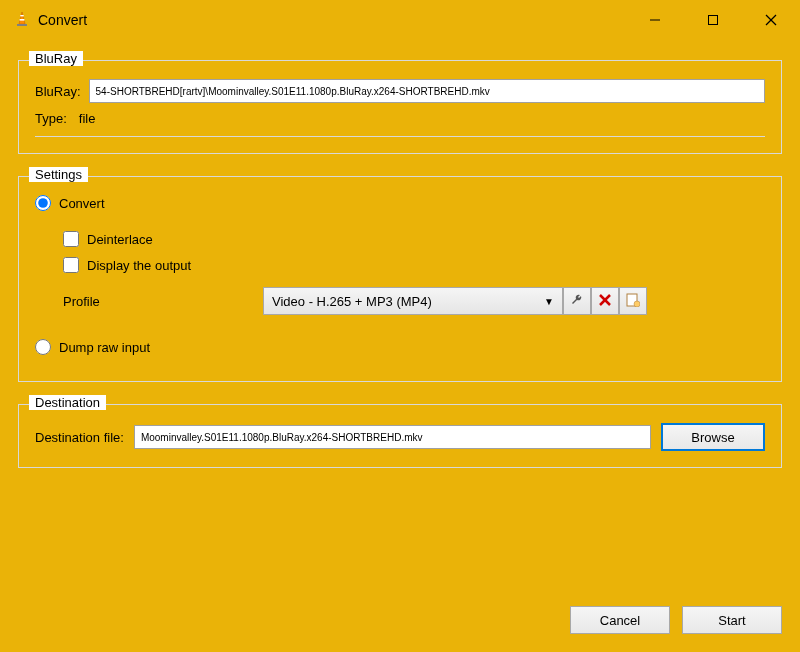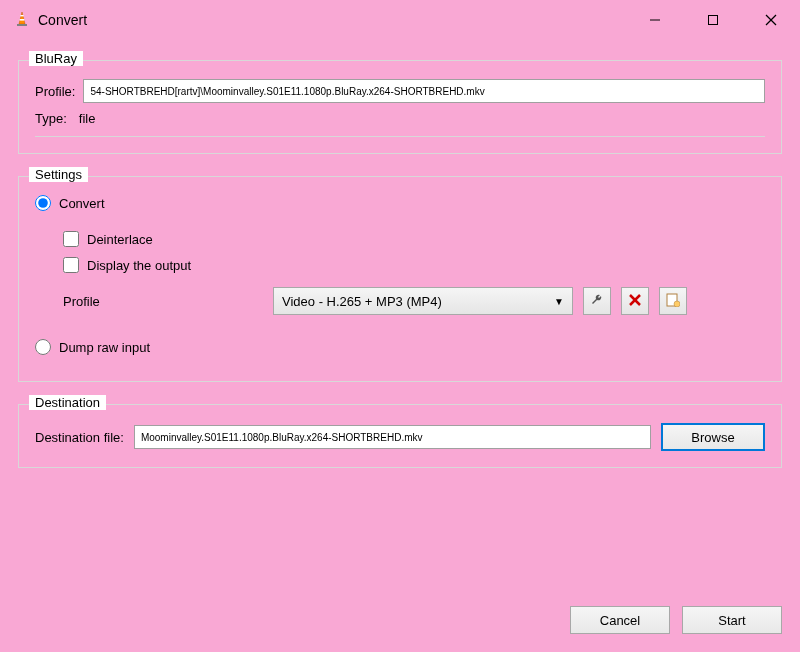--- a/index.html
+++ b/index.html
@@ -6,21 +6,21 @@
     body {
       margin: 0;
       font-family: "Segoe UI", Tahoma, sans-serif;
       font-size: 13px;
       background: #fff;
       color: #000;
     }
     .window {
       width: 800px;
       height: 652px;
-      background: #f9a8d4;
+      background: #eab308;
       display: flex;
       flex-direction: column;
     }
     .titlebar {
       display: flex;
       align-items: center;
       justify-content: space-between;
       height: 40px;
       padding: 0 0 0 14px;
     }
@@ -95,21 +95,20 @@
     }
     input[type="radio"], input[type="checkbox"] {
       width: 16px;
       height: 16px;
       margin: 0;
     }
     .indent { padding-left: 28px; }
     .profile-row {
       display: flex;
       align-items: center;
-      gap: 10px;
       margin: 14px 0 24px 28px;
     }
     .profile-label { width: 200px; }
     .combo {
       flex: 1;
       height: 28px;
       border: 1px solid #a8a8a8;
       background: linear-gradient(#f5f5f5,#e5e5e5);
       display: flex;
       align-items: center;
@@ -193,21 +192,21 @@
           </svg>
       </div>
     </div>
   </div>
 
   <div class="content">
 
     <div class="groupbox">
       <span class="groupbox-title">BluRay</span>
       <div class="row">
-        <span class="label">Profile:</span>
+        <span class="label">BluRay:</span>
         <input type="text" class="text-input" value="54-SHORTBREHD[rartv]\Moominvalley.S01E11.1080p.BluRay.x264-SHORTBREHD.mkv" style="">
       </div>
       <div class="row">
         <span class="label">Type:</span>
         <span class="static-val">file</span>
       </div>
       <hr class="sep">
     </div>
 
     <div class="groupbox">

